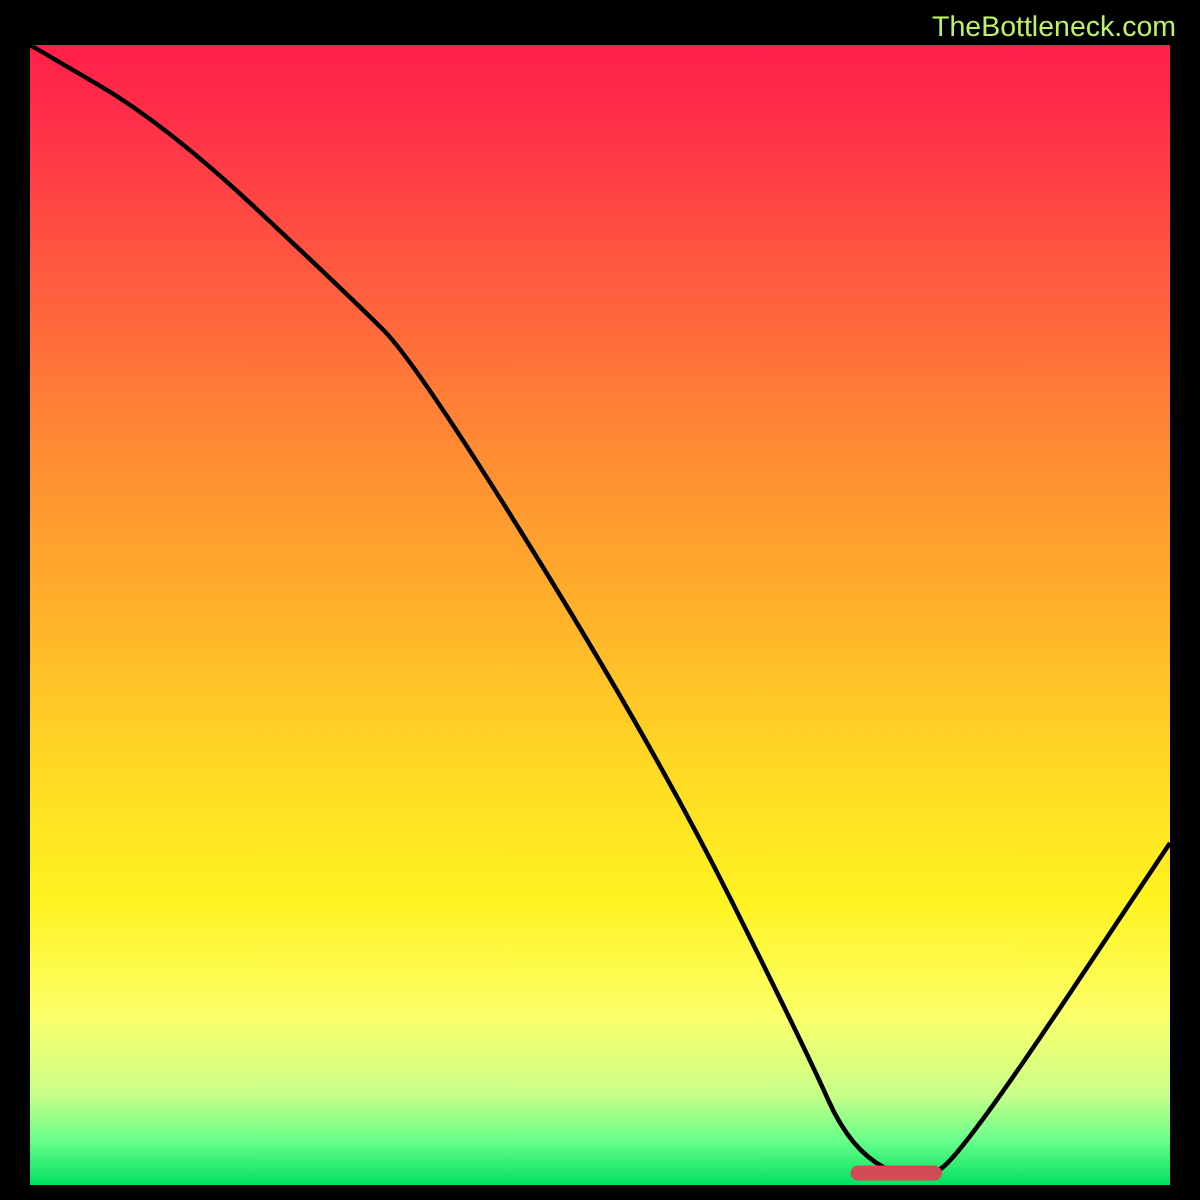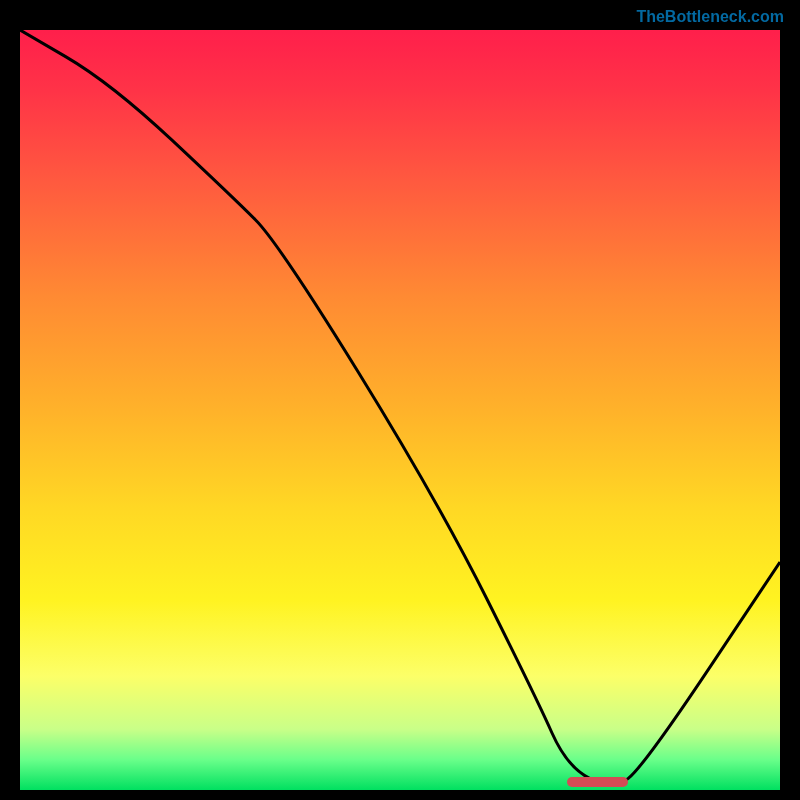--- a/index.html
+++ b/index.html
@@ -1,16 +1,16 @@
 <!DOCTYPE html>
 <html><head>
 <meta charset="utf-8">
 <style>
   body{margin:0;background:#000;width:800px;height:800px;position:relative;font-family:Arial,sans-serif}
-  .watermark{position:absolute;top:8px;right:16px;color:#0369a1;font-size:16px;font-weight:700}
+  .watermark{position:absolute;top:8px;right:16px;color:#bef264;font-size:19px;font-weight:400}
   .plot{position:absolute;left:20px;top:30px;width:760px;height:760px;
     background:linear-gradient(to bottom,
       #ff1f4b 0%,
       #ff3347 8%,
       #ff5a3f 20%,
       #ff8a33 35%,
       #ffb22a 50%,
       #ffd824 63%,
       #fff321 75%,
       #fcff68 85%,

